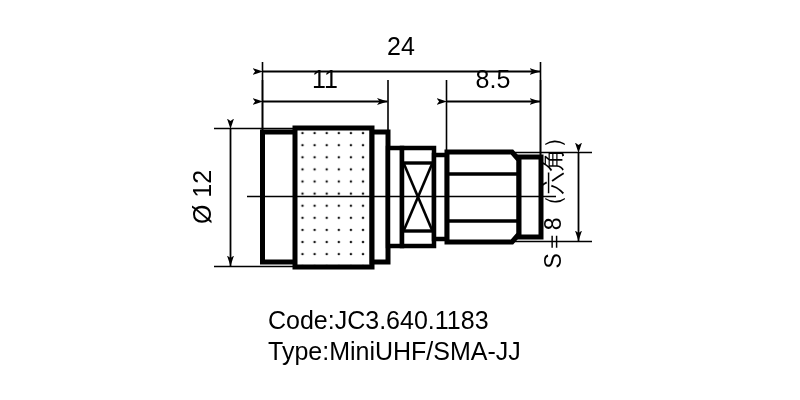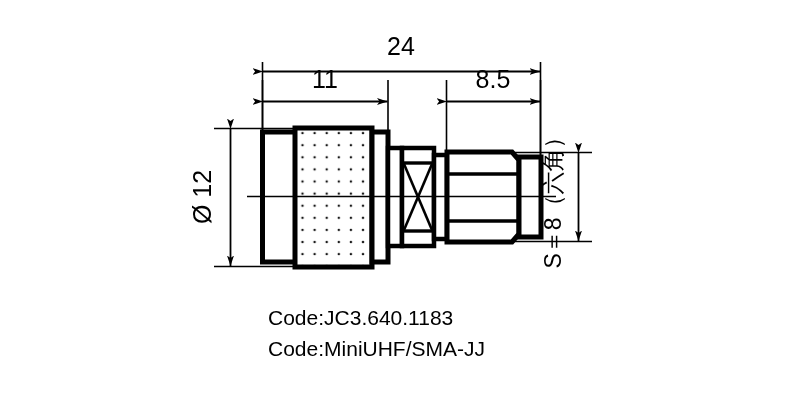--- a/index.html
+++ b/index.html
@@ -1,20 +1,20 @@
 <!DOCTYPE html>
 <html><head>
 <meta charset="utf-8">
 <style>
   html,body{margin:0;padding:0;background:#ffffff;}
   body{width:800px;height:400px;position:relative;overflow:hidden;
        font-family:"Liberation Sans",sans-serif;color:#000;}
   #drawing{position:absolute;left:0;top:0;width:800px;height:400px;}
   .cap{position:absolute;font-family:"Liberation Sans",sans-serif;
-       font-size:21px;color:#000;white-space:nowrap;letter-spacing:0px;}
+       font-size:25px;color:#000;white-space:nowrap;letter-spacing:0px;}
   #cap-code{left:268px;top:306px;}
   #cap-type{left:268px;top:337px;}
 </style>
 </head>
 <body>
 
 <svg id="drawing" viewBox="0 0 800 400">
   <defs>
     <pattern id="knurl" width="12.1" height="12.1" patternUnits="userSpaceOnUse">
       <rect width="12.1" height="12.1" fill="#ffffff"></rect>
@@ -109,13 +109,13 @@
   <text x="325" y="88" text-anchor="middle" font-family="Liberation Sans, sans-serif" font-size="25" fill="#000000">11</text>
 
   <text x="493" y="88" text-anchor="middle" font-family="Liberation Sans, sans-serif" font-size="25" fill="#000000">8.5</text>
 
   <text x="211" y="197" text-anchor="middle" transform="rotate(-90 211 197)" font-family="Liberation Sans, sans-serif" font-size="25" fill="#000000">Ø 12</text>
 
   <text x="561" y="197" text-anchor="middle" transform="rotate(-90 561 197)" font-family="Liberation Sans, sans-serif" font-size="23" fill="#000000">S＝8（六角）</text>
 </svg>
 
 <div class="cap" id="cap-code">Code:JC3.640.1183</div>
-<div class="cap" id="cap-type">Code:MiniUHF/SMA-JJ</div>
+<div class="cap" id="cap-type">Type:MiniUHF/SMA-JJ</div>
 
 </body></html>

